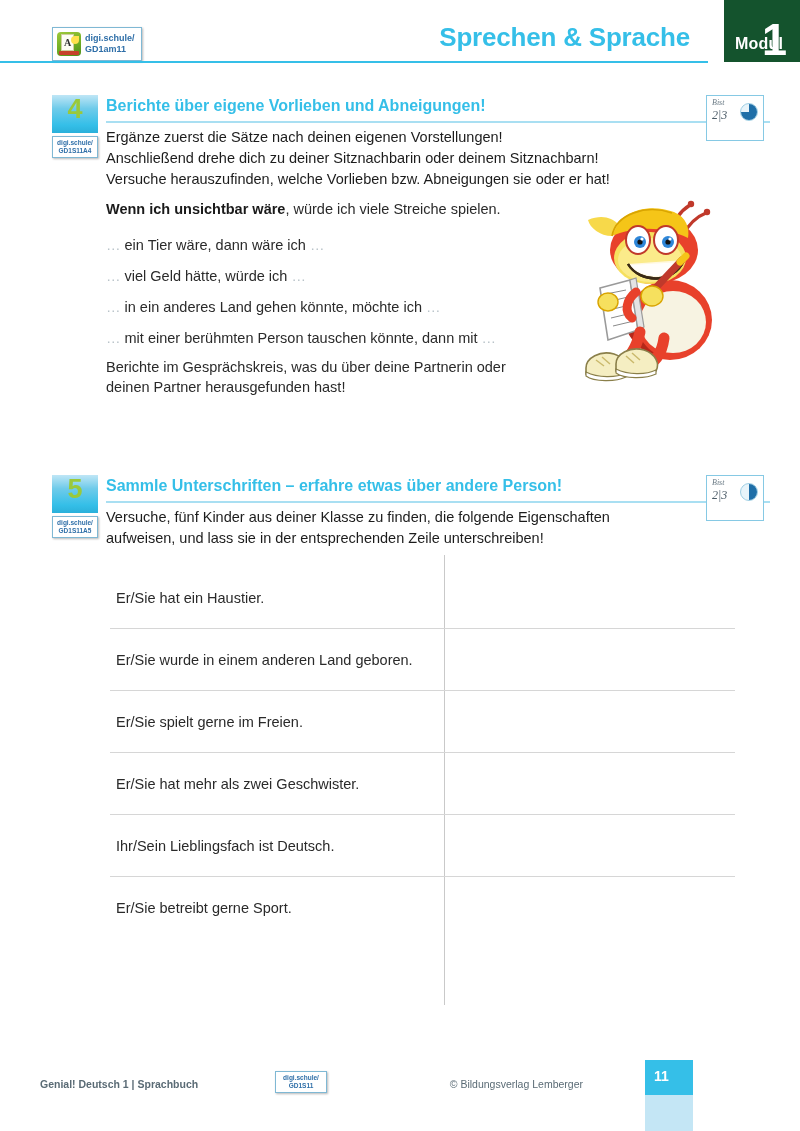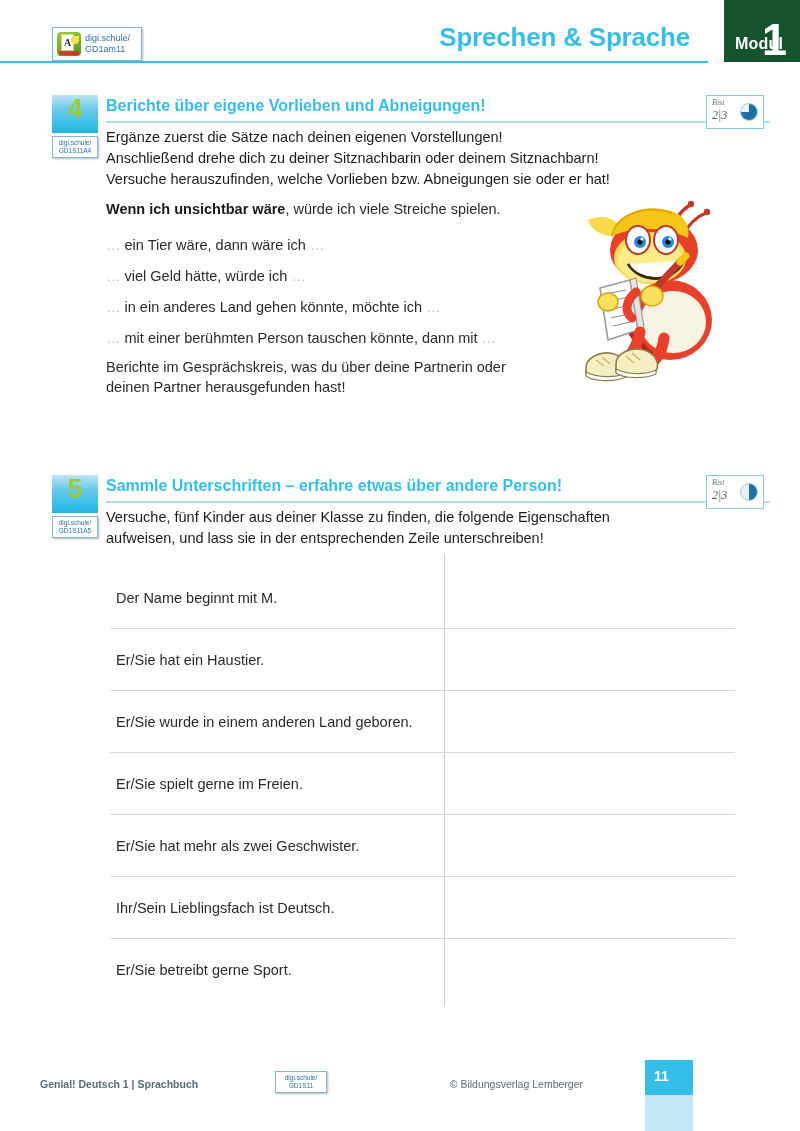--- a/index.html
+++ b/index.html
@@ -105,21 +105,21 @@
   .digi-icon .strip {
     position: absolute;
     left: 2px; bottom: 1px;
     width: 20px; height: 4px;
     background: #c6412a;
     border-radius: 1px;
   }
   .digi-text {
     font-size: 9px;
     line-height: 11px;
-    font-weight: normal;
+    font-weight: bold;
     color: #2f6fa8;
     white-space: nowrap;
   }
 
   
   .exercise { position: absolute; left: 0; width: 800px; }
 
   .ex-marker {
     position: absolute;
     left: 52px; top: 0;
@@ -191,21 +191,21 @@
   .ex-title-rule {
     position: absolute;
     left: 0; right: 0; top: 26px;
     height: 2px;
     background: #a9dff2;
   }
 
   
   .bist-badge {
     position: absolute;
-    width: 58px; height: 34px;
+    width: 58px; height: 46px;
     border: 1px solid #86c9e4;
     background: #ffffff;
     box-sizing: border-box;
   }
   .bist-label {
     position: absolute;
     left: 5px; top: 2px;
     font-size: 8px;
     font-style: italic;
     color: #6a7a85;
@@ -542,23 +542,20 @@
 
   <div class="ex-intro">
     <div>Versuche, fünf Kinder aus deiner Klasse zu finden, die folgende Eigenschaften</div>
     <div>aufweisen, und lass sie in der entsprechenden Zeile unterschreiben!</div>
   </div>
 
   <div id="ex5-table">
     <div id="tbl-vrule"></div>
 
     <div class="tbl-row">
-      <span class="tbl-cell-text">Der Name beginnt mit M.</span>
-    </div>
-    <div class="tbl-row">
       <span class="tbl-cell-text">Er/Sie hat ein Haustier.</span>
     </div>
     <div class="tbl-row">
       <span class="tbl-cell-text">Er/Sie wurde in einem anderen Land geboren.</span>
     </div>
     <div class="tbl-row">
       <span class="tbl-cell-text">Er/Sie spielt gerne im Freien.</span>
     </div>
     <div class="tbl-row">
       <span class="tbl-cell-text">Er/Sie hat mehr als zwei Geschwister.</span>

